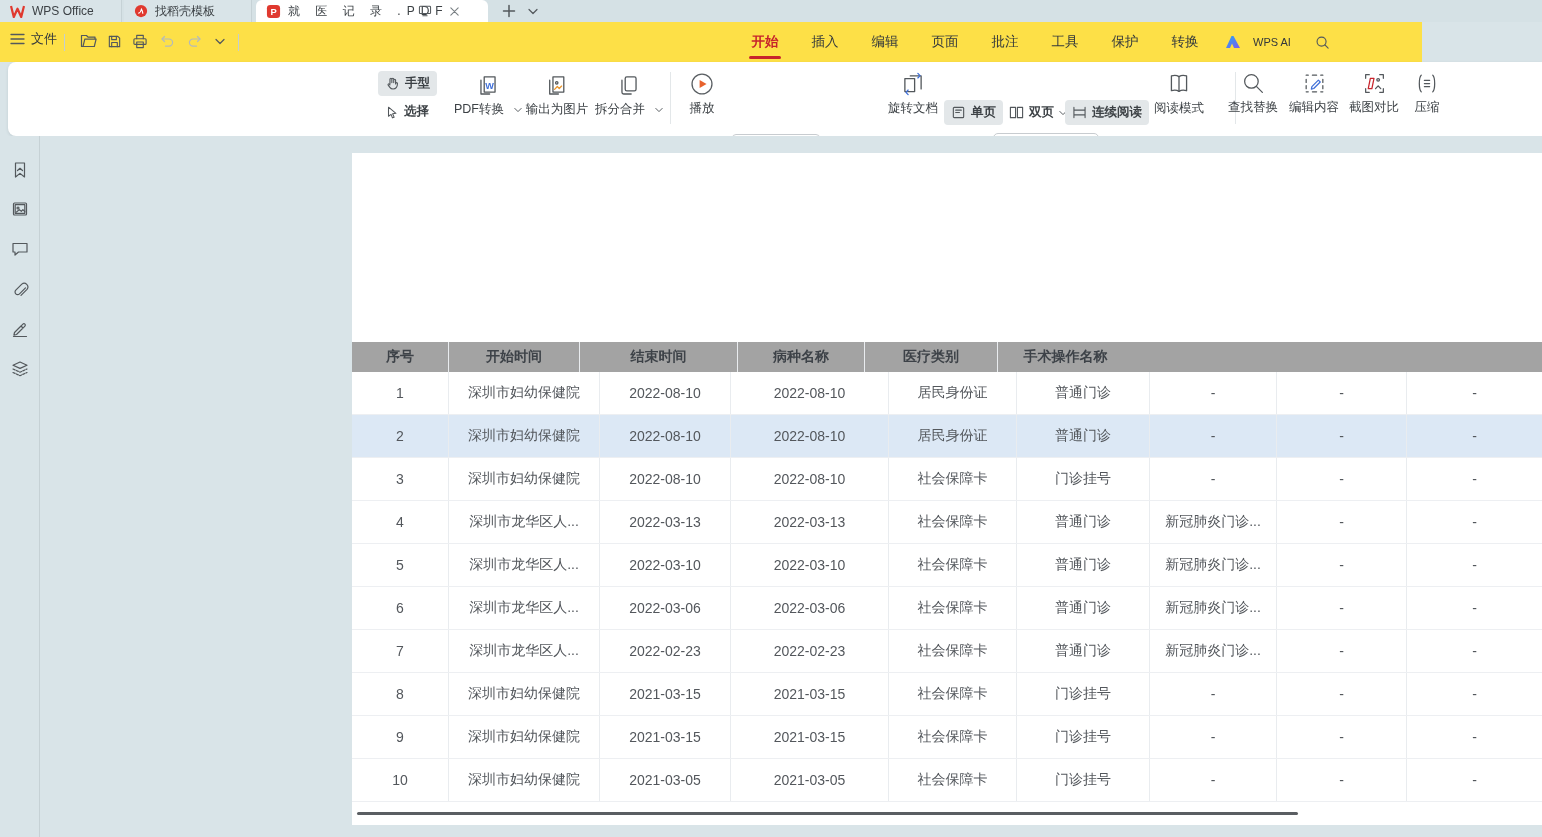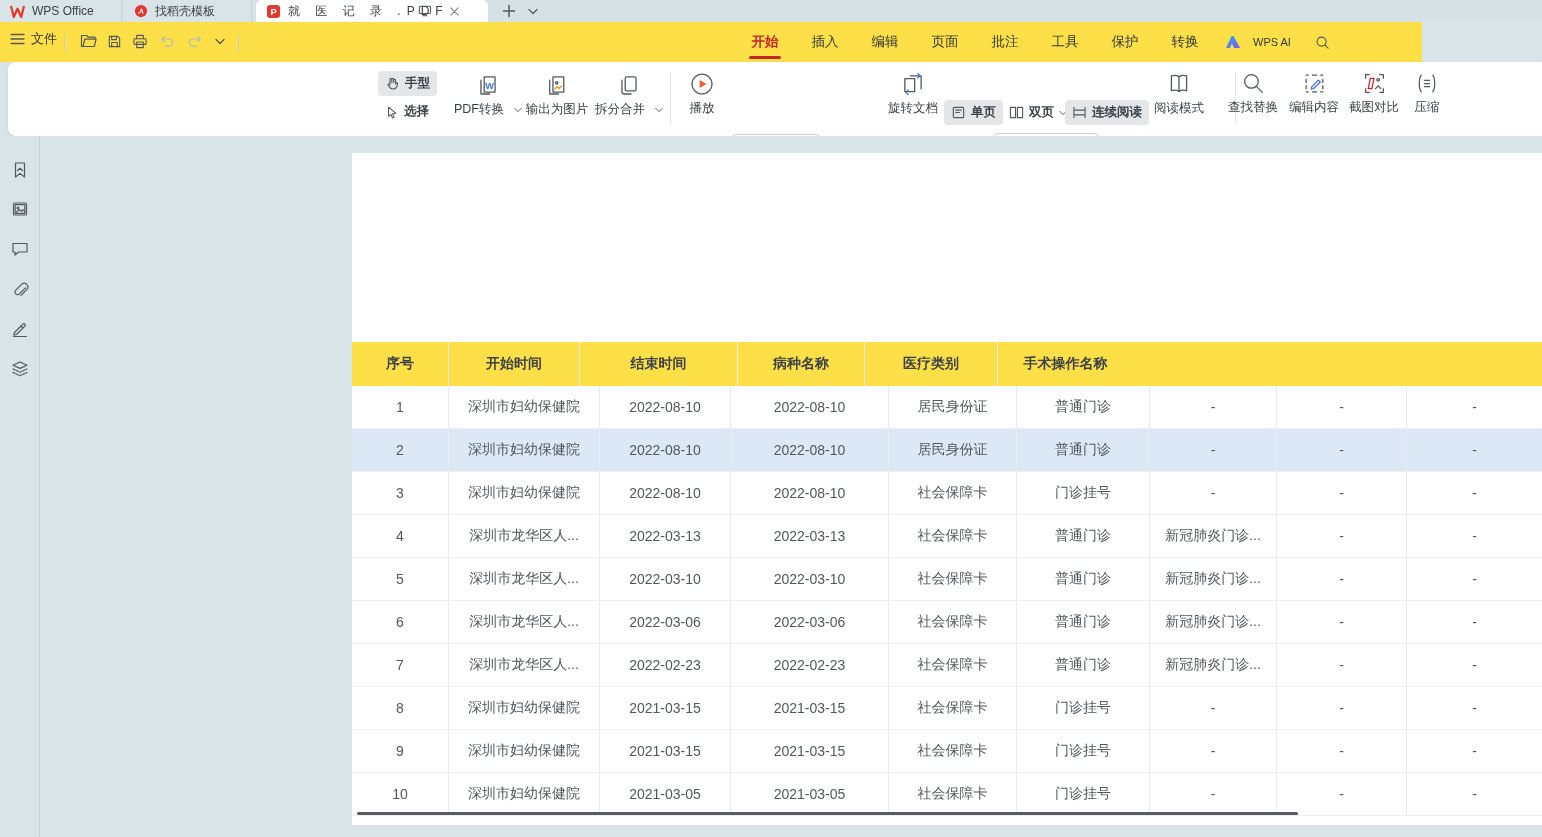--- a/index.html
+++ b/index.html
@@ -40,21 +40,21 @@
   .trbtn{position:absolute;display:flex;align-items:center;gap:5px;font-size:12.5px;color:#3c4145;white-space:nowrap;}
 
   
   .sidebar{position:absolute;left:0;top:136px;width:40px;height:701px;background:#d9e4e8;border-right:1px solid #c6d1d5;}
   .sb-ico{position:absolute;left:11px;width:18px;height:18px;}
 
   
   .docarea{position:absolute;left:40px;top:136px;width:1502px;height:701px;background:#d9e4e8;overflow:hidden;}
   .page{position:absolute;left:312px;top:17px;width:1190px;height:672px;background:#ffffff;}
   .dtable{position:absolute;left:0;top:189px;width:1190px;font-size:14px;color:#53575c;}
-  .thead{display:flex;height:44px;background:#fde047;font-weight:bold;color:#3d4248;}
+  .thead{display:flex;height:30px;background:#a3a3a3;font-weight:bold;color:#3d4248;}
   .trow{display:flex;height:43px;background:#fff;border-bottom:1px solid #edeff2;}
   .trow.hl{background:#dce8f5;}
   .tcell{display:flex;align-items:center;justify-content:center;border-right:1px solid #e9ecef;white-space:nowrap;overflow:hidden;}
   .c0{width:97px}.c1{width:151px}.c2{width:131px}.c3{width:158px}.c4{width:128px}.c5{width:133px}.c6{width:127px}.c7{width:130px}.c8{width:135px;border-right:none}
   .hline{position:absolute;left:317px;top:676px;width:941px;height:3px;background:#5a5e62;border-radius:2px;}
 </style>
 </head>
 <body>
 
 <div class="stage">

